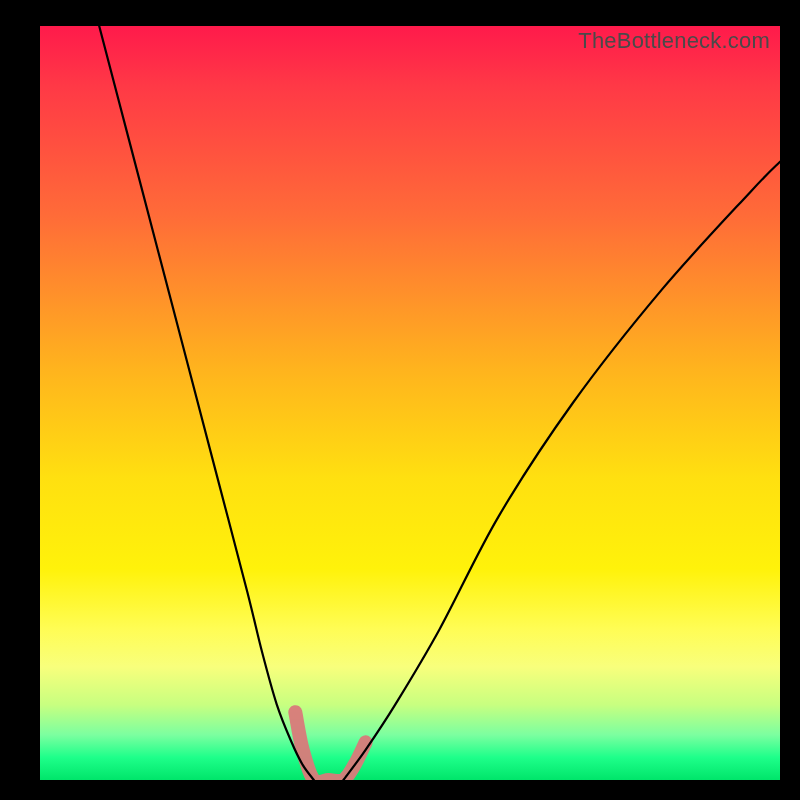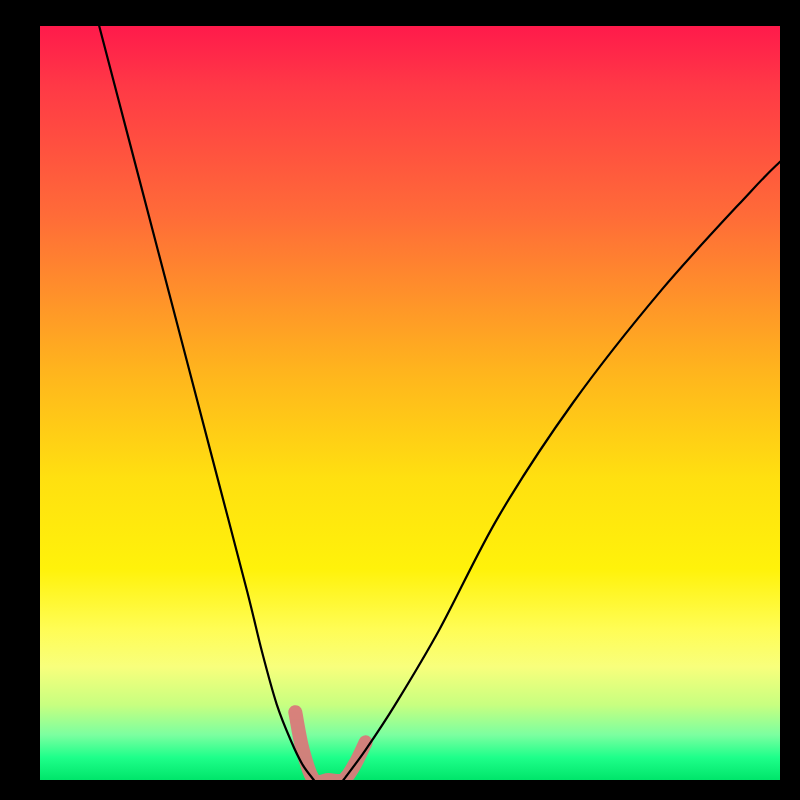--- a/index.html
+++ b/index.html
@@ -65,19 +65,20 @@
     stroke-linecap: round;
     stroke-linejoin: round;
     opacity: 0.95;
   }
 </style>
 </head>
 <body>
 
 <div class="frame">
   <div class="plot">
+    <div class="watermark">TheBottleneck.com</div>
     <svg class="curves" viewBox="0 0 740 754" preserveAspectRatio="none">
       <path id="hl" class="highlight" d="M 255.29999999999998 686.14 C 256.5333333333333 692.4233333333333, 259.6166666666667 712.53, 262.7 723.84 C 265.7833333333333 735.1500000000001, 269.48333333333335 748.9733333333334, 273.8 754 C 278.1166666666667 759.0266666666666, 283.6666666666667 754, 288.6 754 C 293.53333333333336 754, 299.0833333333333 756.5133333333333, 303.4 754 C 307.71666666666664 751.4866666666667, 310.8 745.2033333333333, 314.5 738.92 C 318.2 732.6366666666667, 323.75 720.0699999999999, 325.6 716.3"></path>
       <path id="c1" class="curve" d="M 59.2 0 C 64.13333333333334 18.850000000000005, 78.93333333333334 75.4, 88.8 113.10000000000002 C 98.66666666666666 150.80000000000004, 108.53333333333333 188.50000000000006, 118.4 226.20000000000005 C 128.26666666666668 263.90000000000003, 138.13333333333333 301.59999999999997, 148 339.29999999999995 C 157.86666666666667 376.99999999999994, 167.73333333333332 414.7, 177.6 452.4 C 187.46666666666667 490.09999999999997, 199.8 536.5966666666667, 207.20000000000002 565.5 C 214.60000000000002 594.4033333333333, 217.06666666666666 606.9699999999999, 222 625.8199999999999 C 226.93333333333334 644.67, 231.86666666666667 663.52, 236.8 678.6 C 241.73333333333335 693.6800000000001, 247.28333333333336 706.2466666666667, 251.60000000000002 716.3 C 255.91666666666669 726.3533333333332, 259 732.6366666666667, 262.7 738.92 C 266.4 745.2033333333333, 271.95 751.4866666666667, 273.8 754"></path>
       <path id="c2" class="curve" d="M 303.4 754 C 307.09999999999997 748.9733333333334, 316.9666666666667 736.4066666666668, 325.6 723.84 C 334.23333333333335 711.2733333333333, 342.8666666666667 698.7066666666667, 355.2 678.6 C 367.5333333333333 658.4933333333333, 382.33333333333337 634.6166666666667, 399.6 603.2 C 416.8666666666667 571.7833333333334, 436.6 527.8000000000001, 458.8 490.1 C 481 452.40000000000003, 505.66666666666663 414.7, 532.8 377 C 559.9333333333333 339.3, 592 299.08666666666664, 621.6 263.9 C 651.2 228.7133333333333, 690.6666666666666 187.2433333333333, 710.4 165.88 C 730.1333333333333 144.51666666666668, 735.0666666666666 140.7466666666667, 740 135.72000000000003"></path>
     </svg>
   </div>
 </div>
 
 </body></html>

